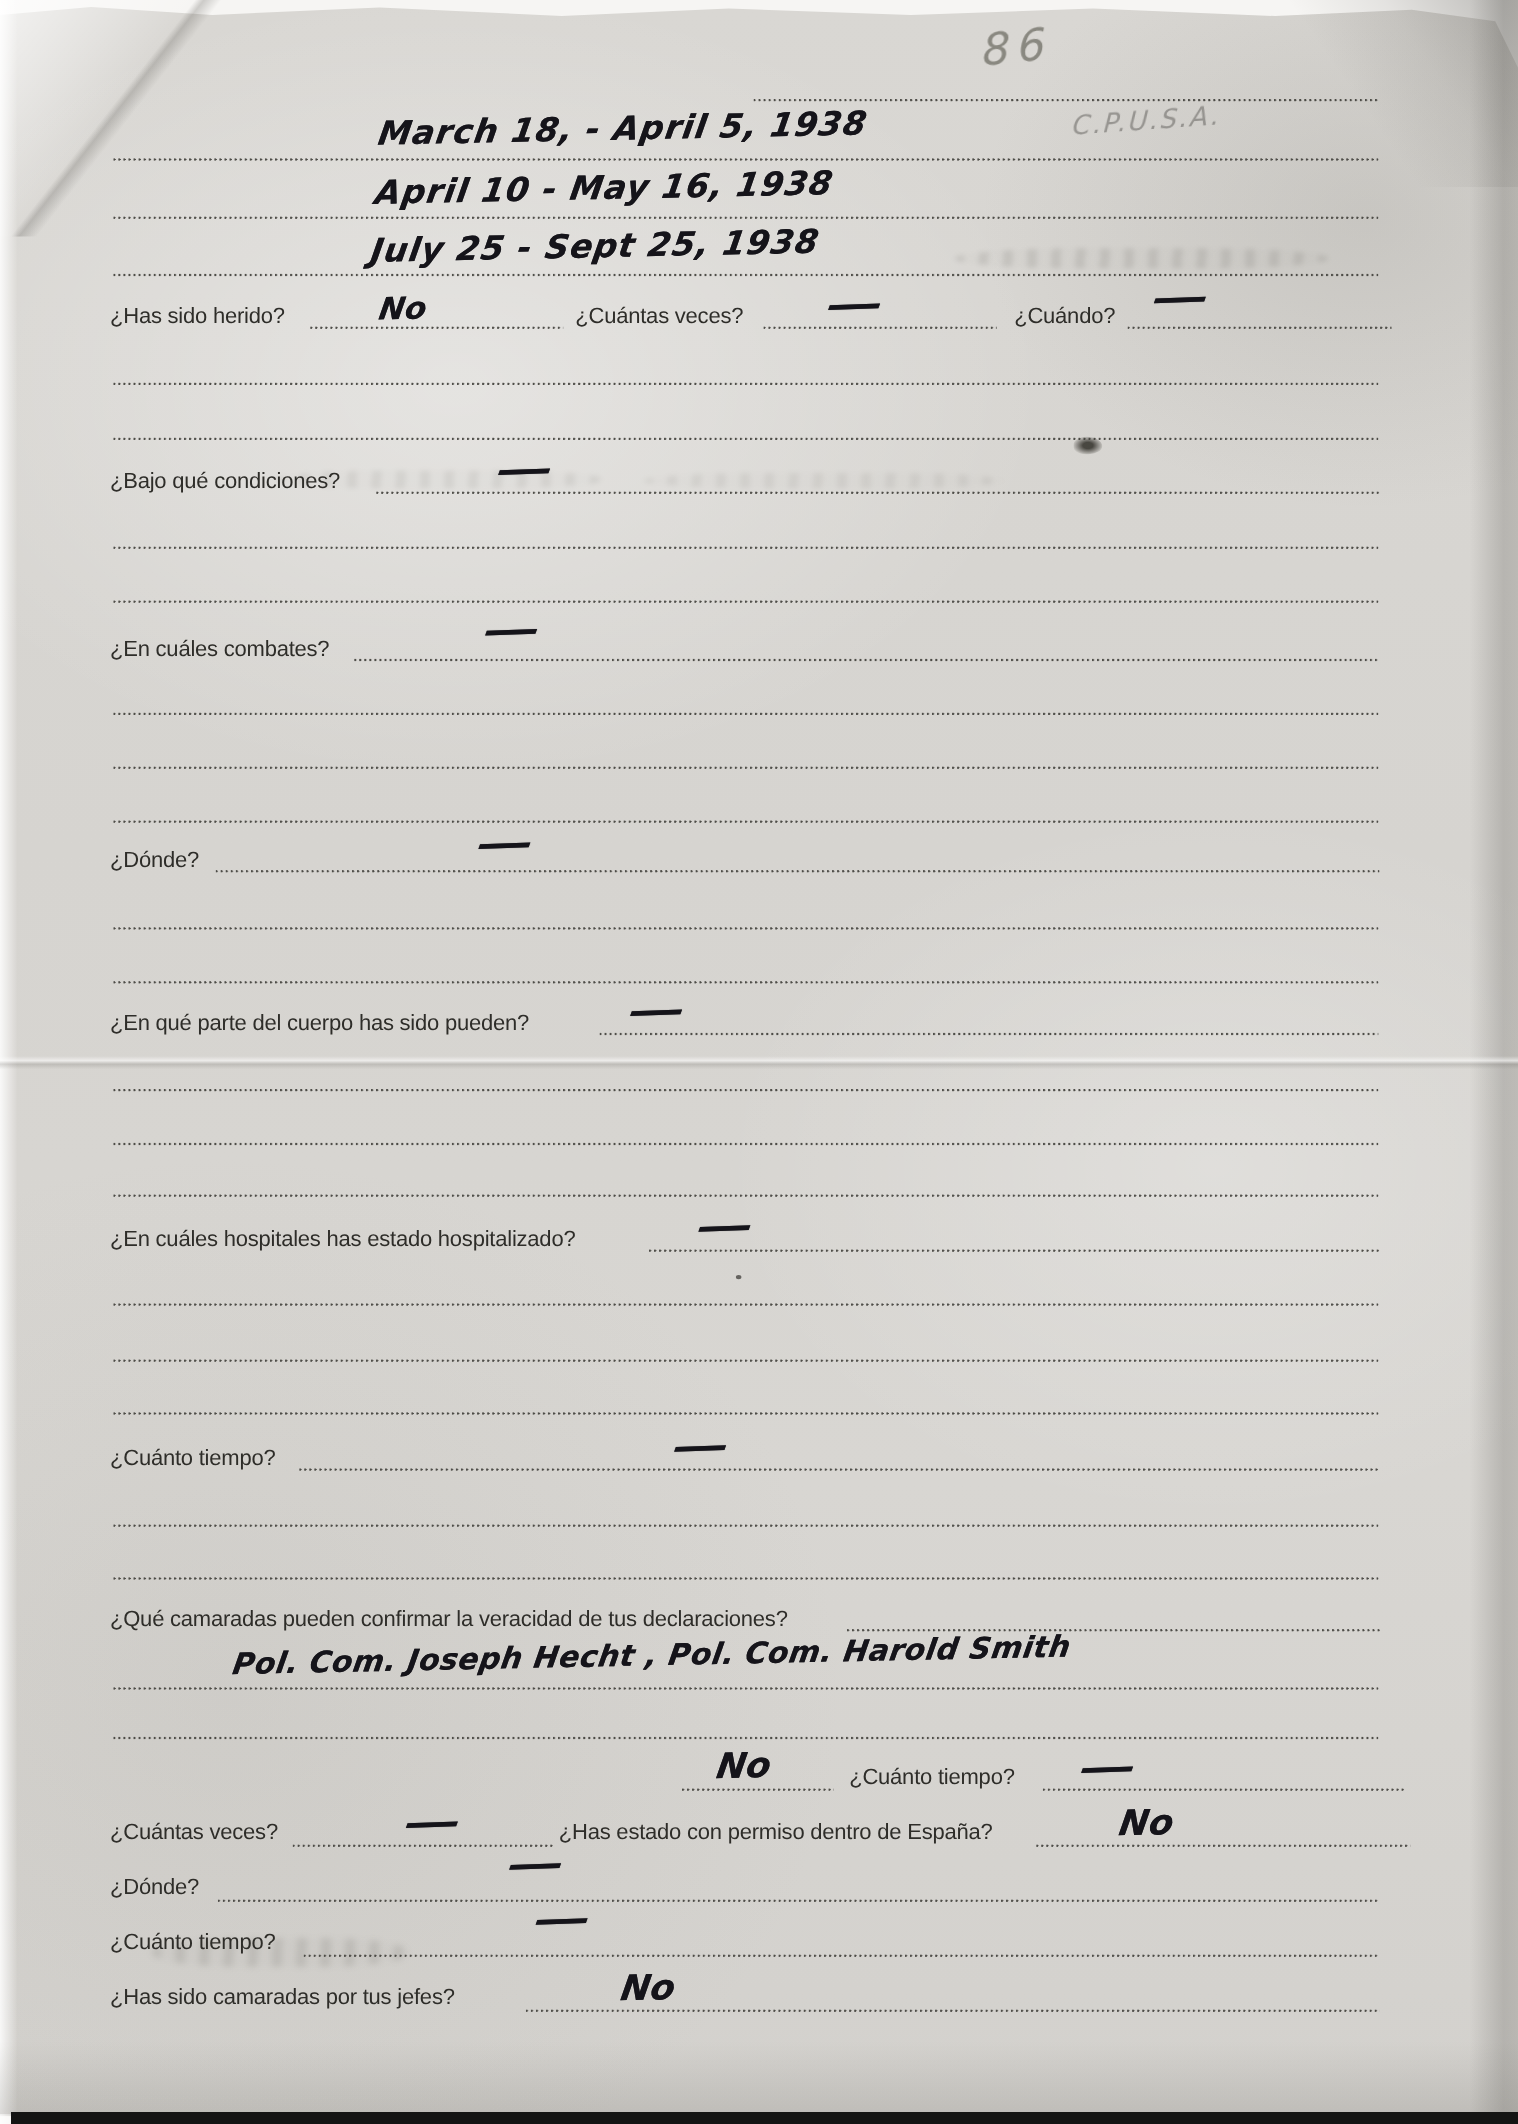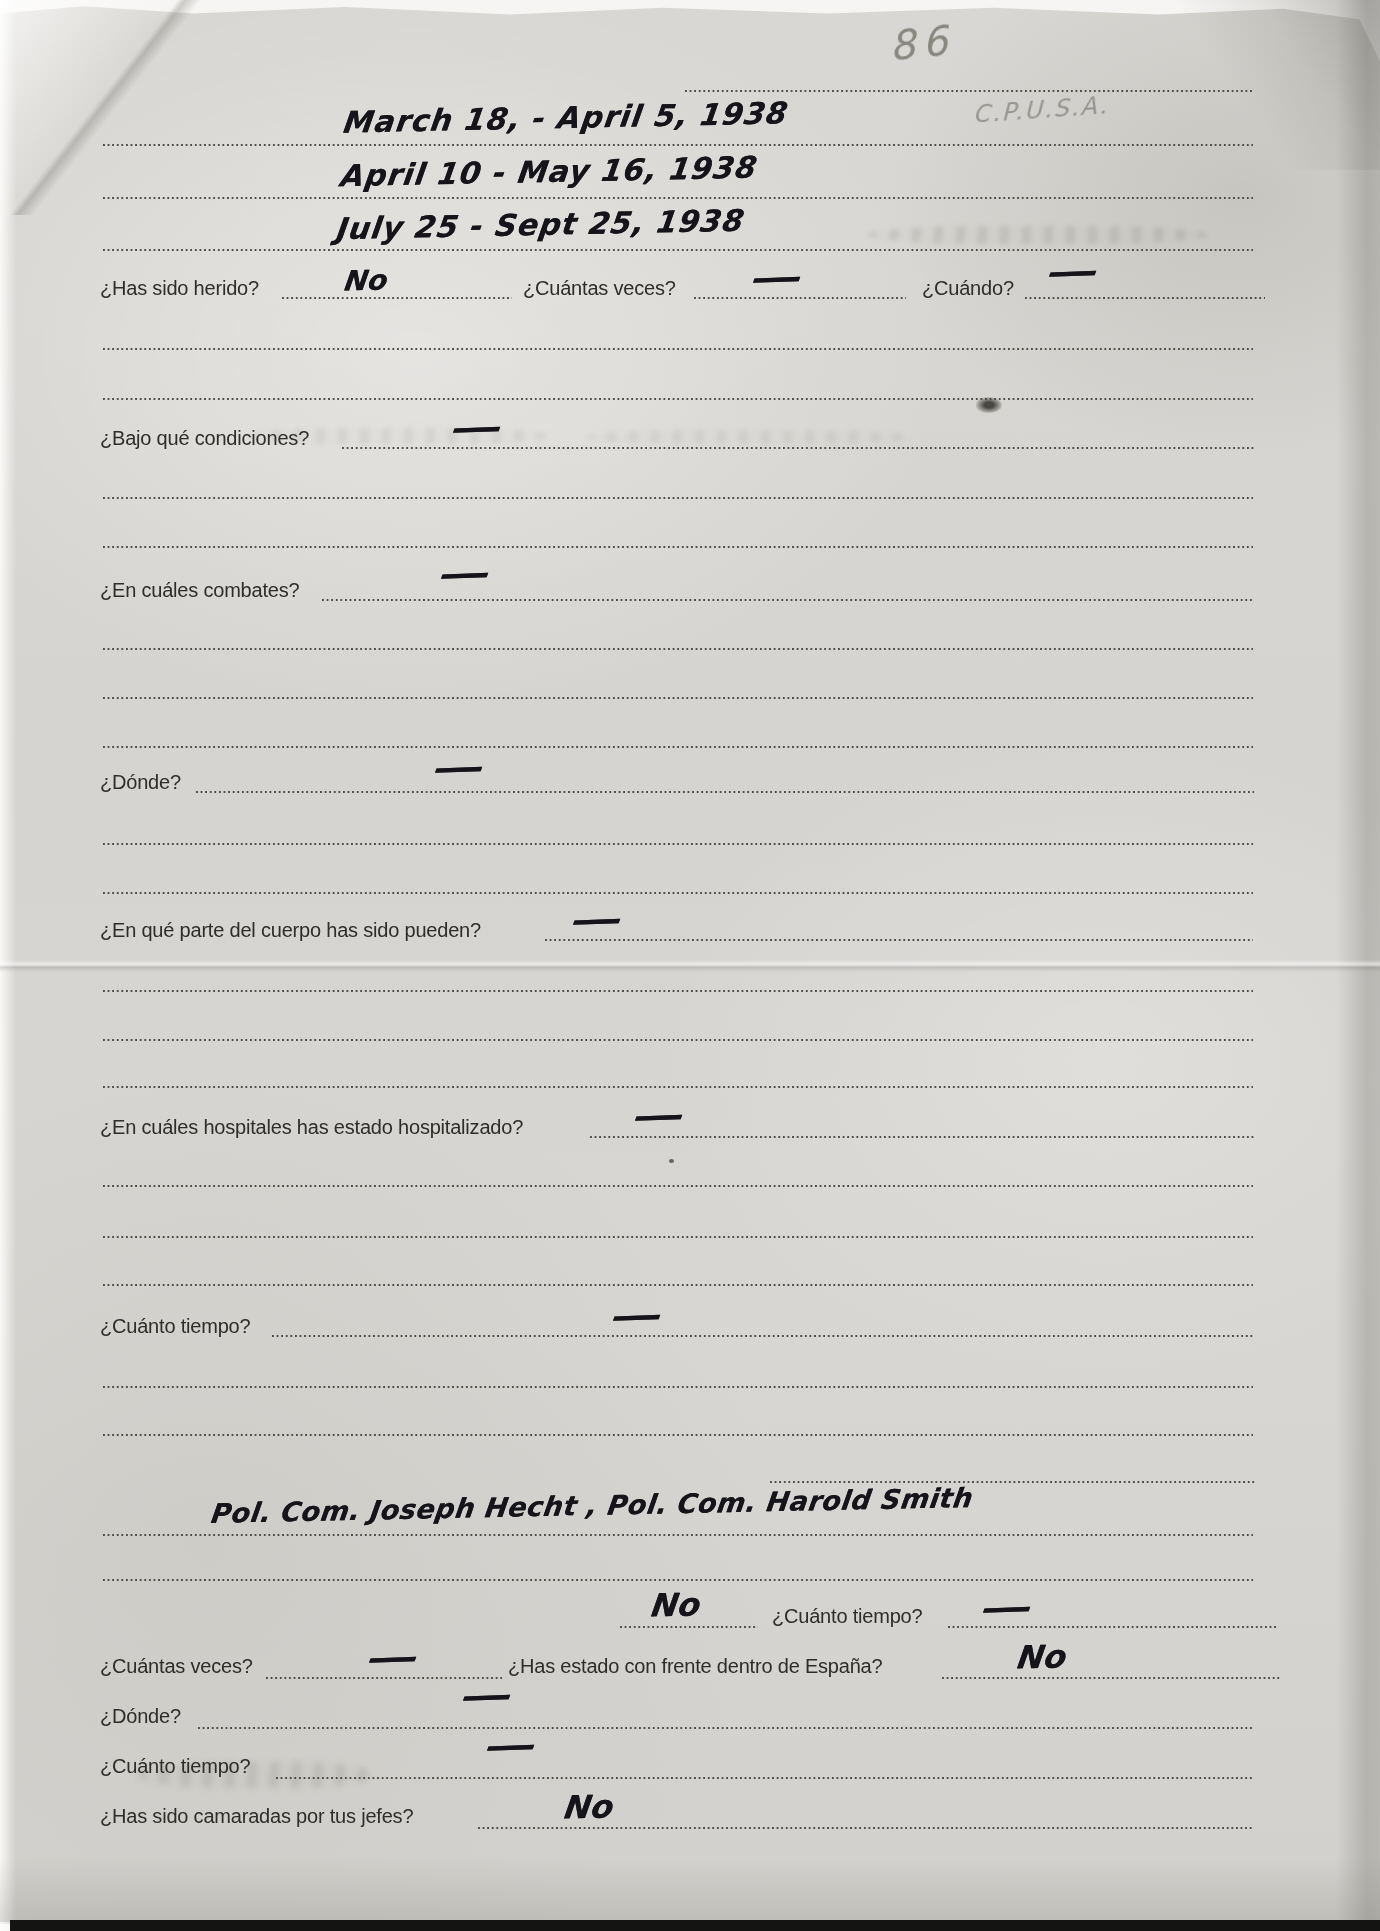--- a/index.html
+++ b/index.html
@@ -140,35 +140,36 @@
   <div class="dl" style="left:103px;top:1185px;width:1150px"></div>
   <div class="dl" style="left:103px;top:1236px;width:1150px"></div>
   <div class="dl" style="left:103px;top:1284px;width:1150px"></div>
 
   <div class="q" style="left:100px;top:1315px">¿Cuánto tiempo?</div>
   <div class="dl" style="left:272px;top:1335px;width:982px"></div>
   <div class="ink dash" style="left:612px;top:1296px">—</div>
   <div class="dl" style="left:103px;top:1386px;width:1150px"></div>
   <div class="dl" style="left:103px;top:1434px;width:1150px"></div>
 
+  <div class="q" style="left:100px;top:1461px">¿Qué camaradas pueden confirmar la veracidad de tus declaraciones?</div>
   <div class="dl" style="left:770px;top:1481px;width:485px"></div>
   <div class="ink hand-names" style="left:213px;top:1490px">Pol. Com. Joseph Hecht ,  Pol. Com. Harold Smith</div>
   <div class="dl" style="left:103px;top:1534px;width:1150px"></div>
   <div class="dl" style="left:103px;top:1579px;width:1150px"></div>
 
   <div class="dl" style="left:620px;top:1626px;width:138px"></div>
   <div class="ink hand-no-lg" style="left:652px;top:1586px">No</div>
   <div class="q" style="left:772px;top:1605px">¿Cuánto tiempo?</div>
   <div class="dl" style="left:948px;top:1626px;width:330px"></div>
   <div class="ink dash" style="left:982px;top:1588px">—</div>
 
   <div class="q" style="left:100px;top:1655px">¿Cuántas veces?</div>
   <div class="dl" style="left:266px;top:1677px;width:238px"></div>
   <div class="ink dash" style="left:368px;top:1638px">—</div>
-  <div class="q" style="left:508px;top:1655px">¿Has estado con frente dentro de España?</div>
+  <div class="q" style="left:508px;top:1655px">¿Has estado con permiso dentro de España?</div>
   <div class="dl" style="left:942px;top:1677px;width:340px"></div>
   <div class="ink hand-no-lg" style="left:1018px;top:1638px">No</div>
 
   <div class="q" style="left:100px;top:1705px">¿Dónde?</div>
   <div class="dl" style="left:198px;top:1727px;width:1056px"></div>
   <div class="ink dash" style="left:462px;top:1676px">—</div>
 
   <div class="q" style="left:100px;top:1755px">¿Cuánto tiempo?</div>
   <div class="dl" style="left:276px;top:1777px;width:978px"></div>
   <div class="ink dash" style="left:486px;top:1726px">—</div>

